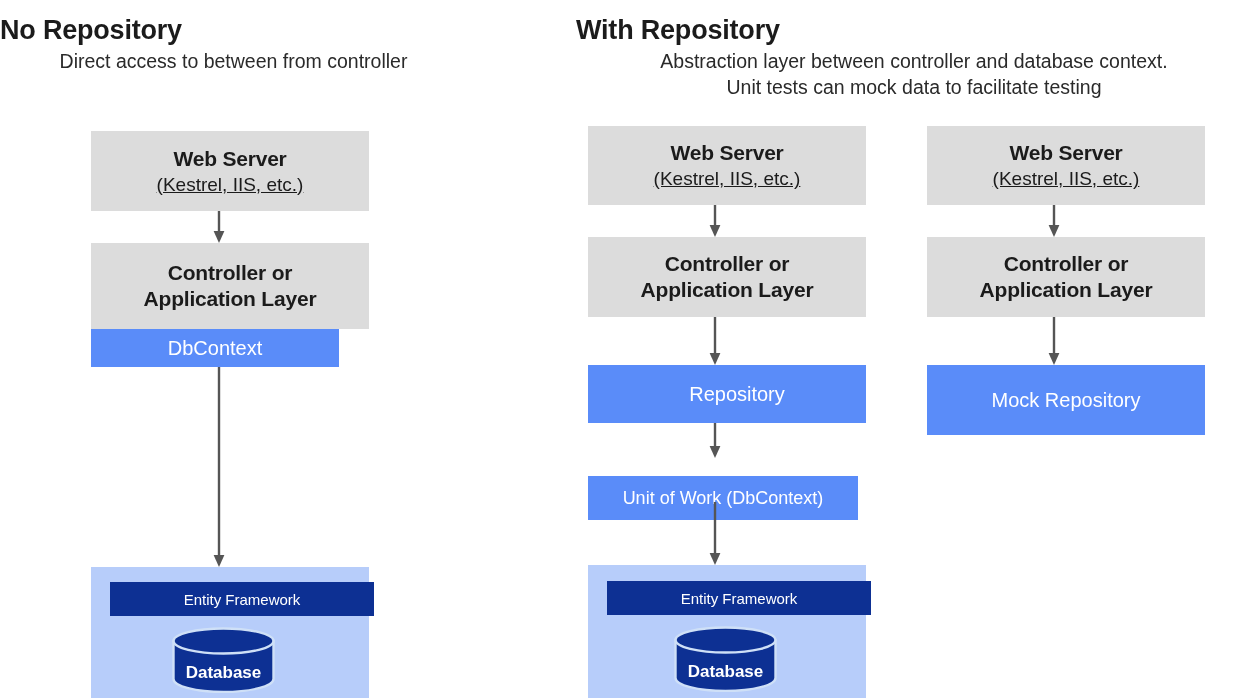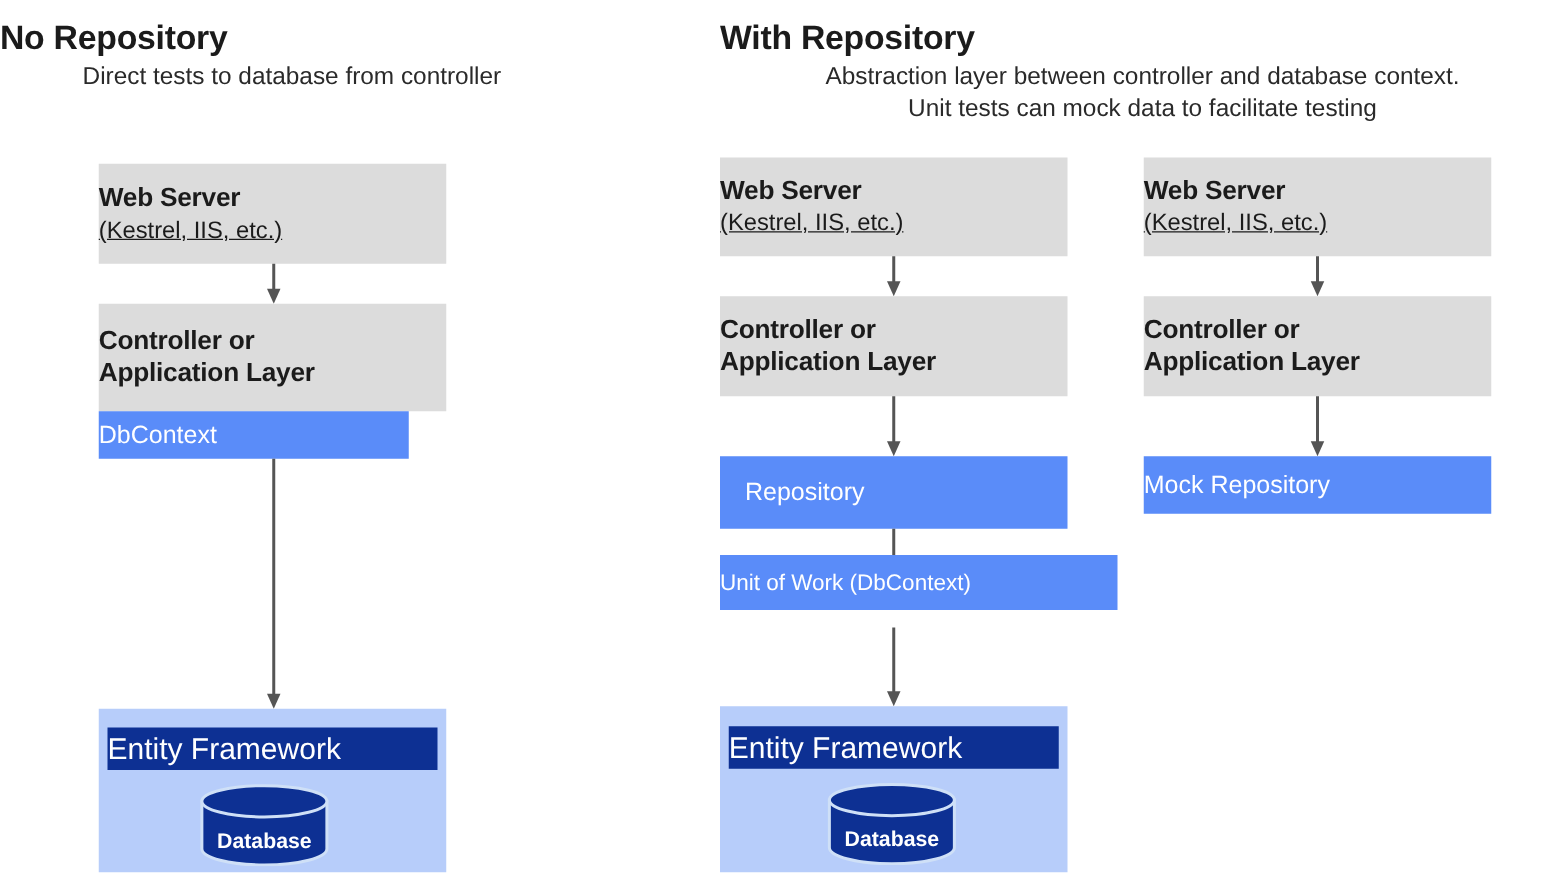--- a/index.html
+++ b/index.html
@@ -35,23 +35,24 @@
     color: #2a2a2a;
     font-weight: 400;
   }
 
   
   .box {
     position: absolute;
     box-sizing: border-box;
     display: flex;
     flex-direction: column;
-    align-items: flex-start;
+    align-items: center;
     justify-content: center;
     text-align: center;
+    margin-left: 12px;
   }
   .box-gray {
     background: #dcdcdc;
     color: #1b1b1b;
   }
   .box-blue {
     background: #5a8cf9;
     color: #ffffff;
   }
   .box-lightblue {
@@ -81,21 +82,21 @@
     color: #ffffff;
   }
   .label-blue-sm {
     font-weight: 400;
     font-size: 18px;
     line-height: 22px;
     color: #ffffff;
   }
   .label-ef {
     font-weight: 400;
-    font-size: 24px;
+    font-size: 15px;
     line-height: 25px;
     color: #ffffff;
   }
 
   
   .arrow-svg {
     position: absolute;
     overflow: visible;
   }
 
@@ -111,21 +112,21 @@
     color: #ffffff;
     font-weight: 700;
     pointer-events: none;
   }
 </style>
 </head>
 <body>
 
 <div class="panel-title" style="left:0px; top:14px; width:467px;">No Repository</div>
 
-<div class="panel-sub" style="left:0px; top:48px; width:467px;">Direct tests to database from controller</div>
+<div class="panel-sub" style="left:0px; top:48px; width:467px;">Direct access to between from controller</div>
 
 <div class="box box-gray" style="left:79px; top:131px; width:278px; height:80px;">
   <div class="line-bold">Web Server</div>
   <div class="line-reg">(Kestrel, IIS, etc.)</div>
 </div>
 
 <svg class="arrow-svg" style="left:210px; top:211px;" width="18" height="32" viewBox="0 0 18 32">
   <line x1="9" y1="0" x2="9" y2="23" stroke="#555555" stroke-width="2.4"></line>
   <polygon points="9,32 3.6,20 14.4,20" fill="#555555"></polygon>
 </svg>
@@ -185,21 +186,21 @@
 
 <div class="box box-blue" style="left:576px; top:365px; width:278px; height:58px;padding-left:20px;">
   <div class="label-blue">Repository</div>
 </div>
 
 <svg class="arrow-svg" style="left:706px; top:423px;" width="18" height="35" viewBox="0 0 18 35">
   <line x1="9" y1="0" x2="9" y2="26" stroke="#555555" stroke-width="2.4"></line>
   <polygon points="9,35 3.6,23 14.4,23" fill="#555555"></polygon>
 </svg>
 
-<div class="box box-blue" style="left:576px; top:444px; width:318px; height:44px;">
+<div class="box box-blue" style="left:576px; top:476px; width:270px; height:44px;">
   <div class="label-blue-sm">Unit of Work (DbContext)</div>
 </div>
 
 <svg class="arrow-svg" style="left:706px; top:502px;" width="18" height="63" viewBox="0 0 18 63">
   <line x1="9" y1="0" x2="9" y2="54" stroke="#555555" stroke-width="2.4"></line>
   <polygon points="9,63 3.6,51 14.4,51" fill="#555555"></polygon>
 </svg>
 
 <div class="box box-lightblue" style="left:576px; top:565px; width:278px; height:133px; justify-content:flex-start;">
   <div class="box box-darkblue" style="left:7px; top:16px; width:264px; height:34px;">
@@ -228,15 +229,15 @@
 <div class="box box-gray" style="left:915px; top:237px; width:278px; height:80px;">
   <div class="line-bold">Controller or</div>
   <div class="line-bold">Application Layer</div>
 </div>
 
 <svg class="arrow-svg" style="left:1045px; top:317px;" width="18" height="48" viewBox="0 0 18 48">
   <line x1="9" y1="0" x2="9" y2="39" stroke="#555555" stroke-width="2.4"></line>
   <polygon points="9,48 3.6,36 14.4,36" fill="#555555"></polygon>
 </svg>
 
-<div class="box box-blue" style="left:915px; top:365px; width:278px; height:46px;">
+<div class="box box-blue" style="left:915px; top:365px; width:278px; height:70px;">
   <div class="label-blue">Mock Repository</div>
 </div>
 
 </body></html>

